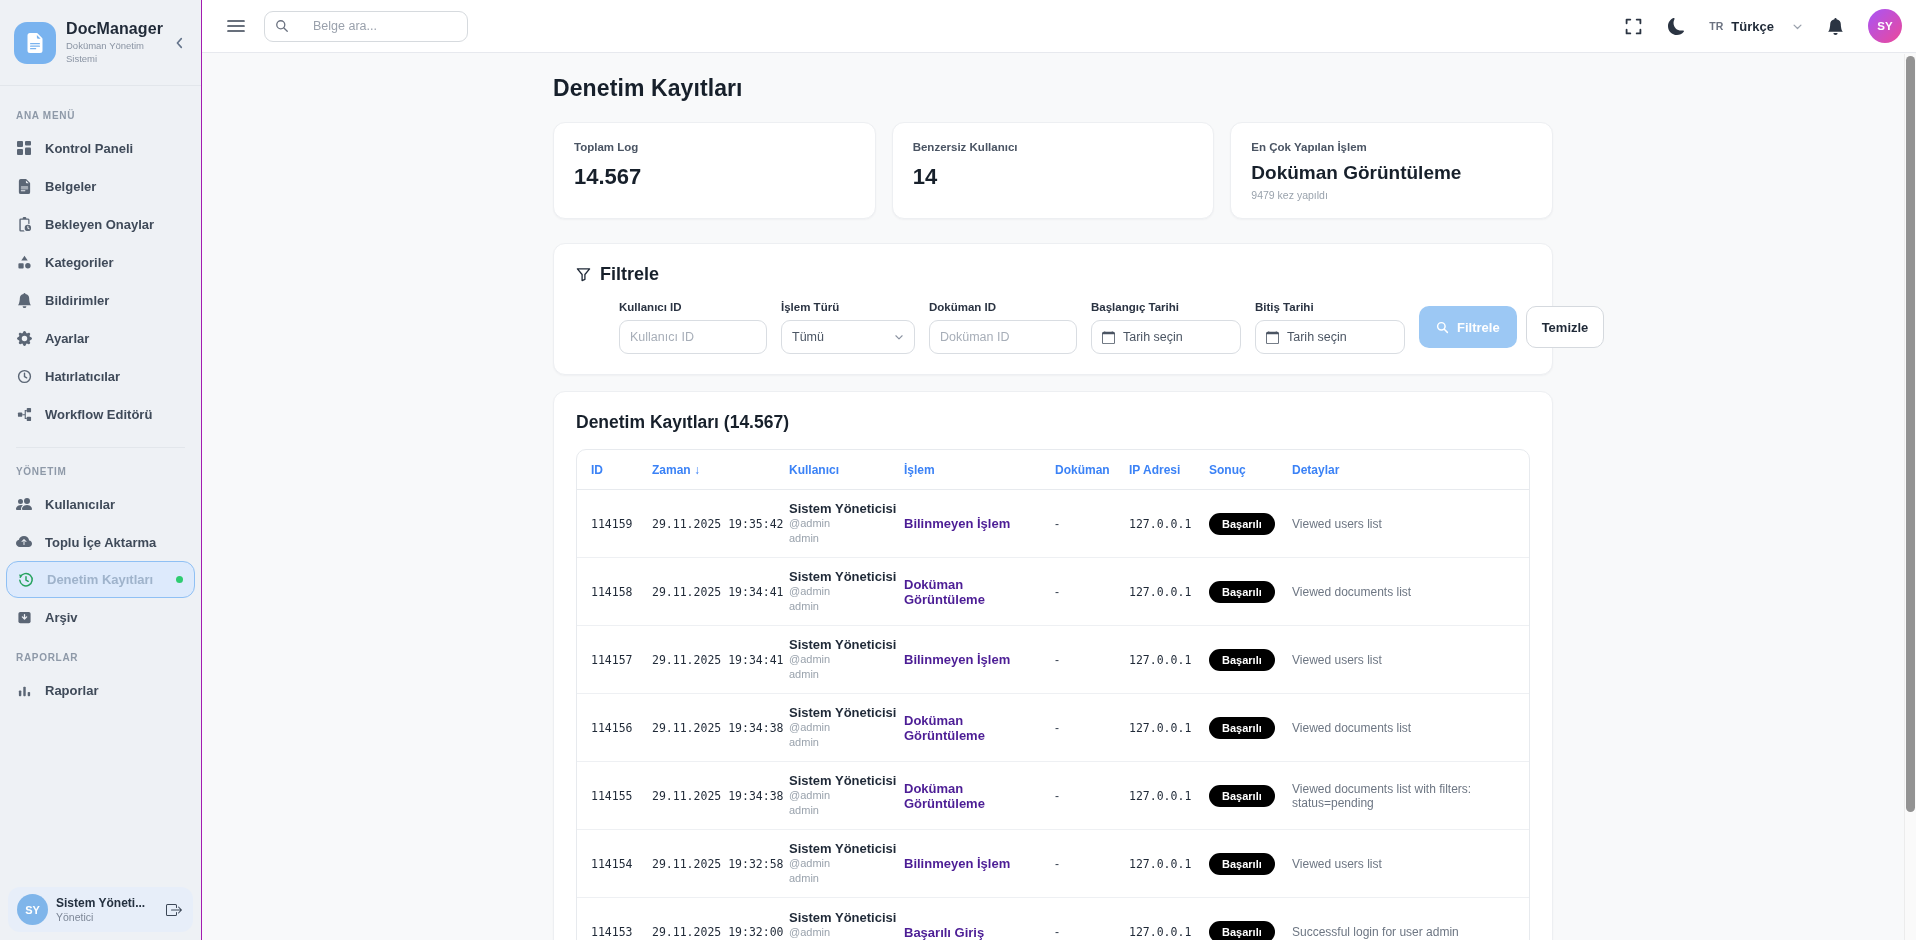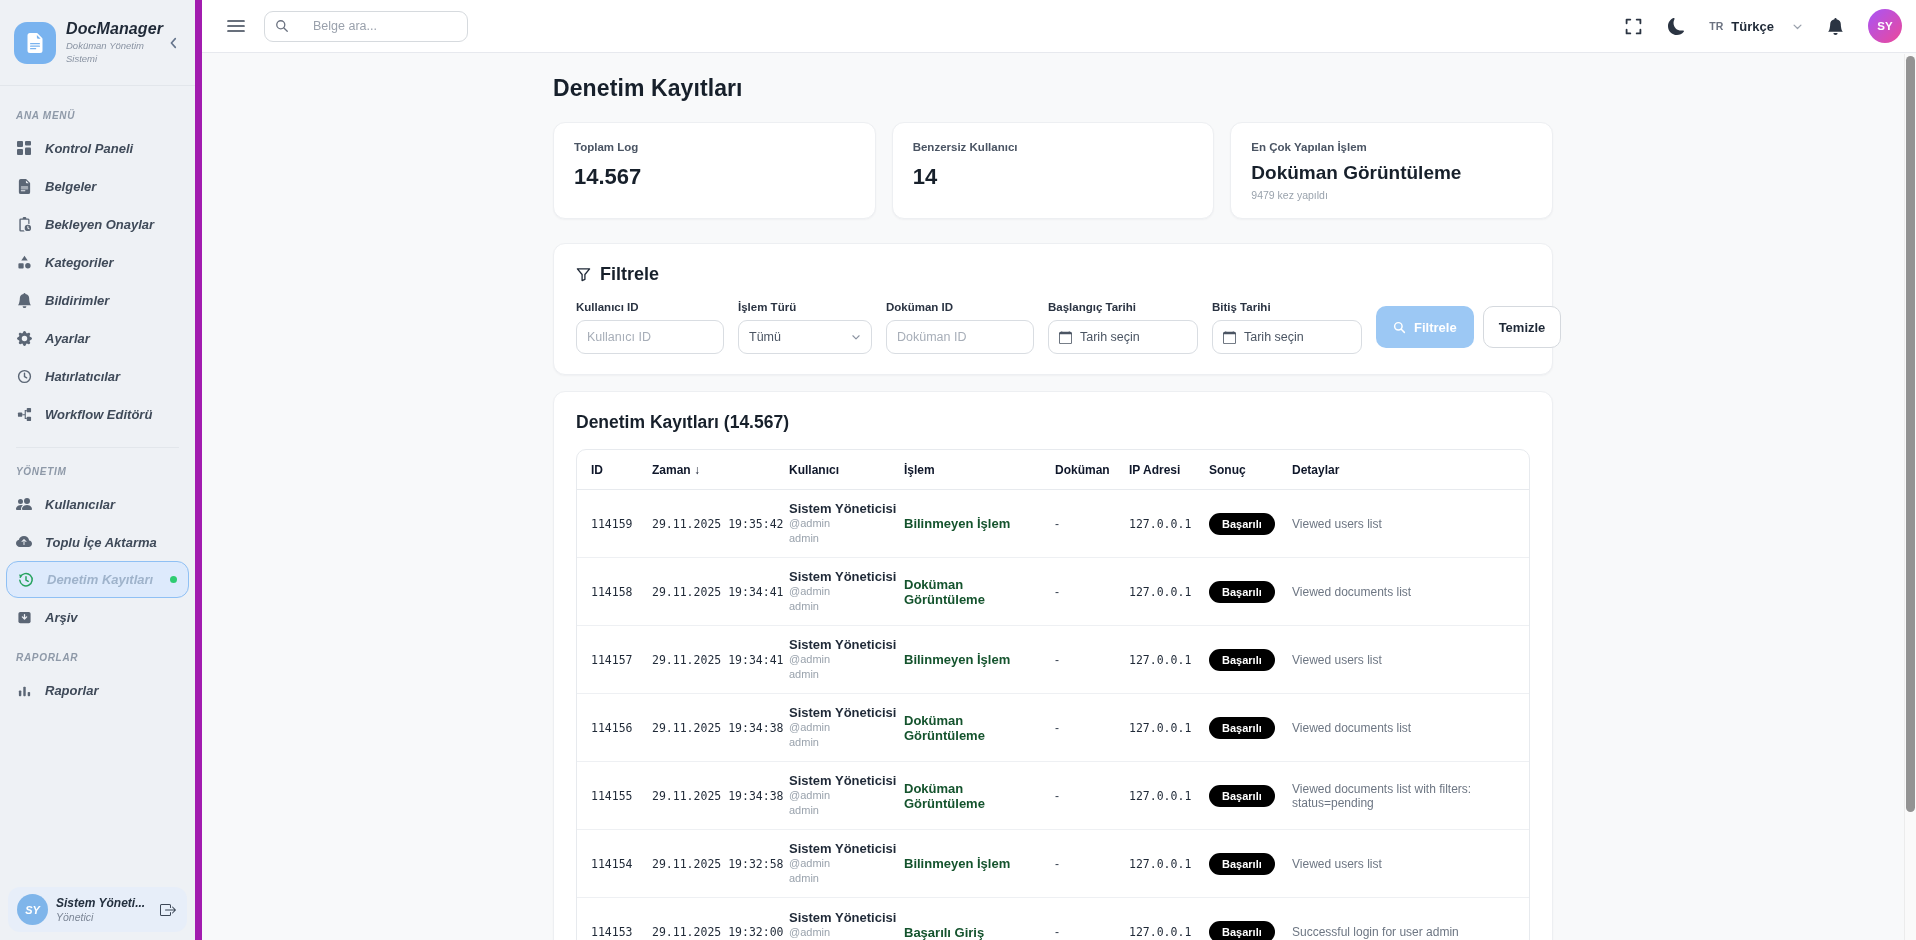--- a/index.html
+++ b/index.html
@@ -1,21 +1,21 @@
 <!DOCTYPE html>
 <html><head>
 <meta charset="utf-8">
 <style>
   * { box-sizing: border-box; margin: 0; padding: 0; }
   html,body { width:1916px; height:940px; overflow:hidden; font-family:"Liberation Sans",sans-serif; background:#f8f9fa; color:#1f2937; }
   svg { display:block; }
   .icn { display:inline-flex; align-items:center; justify-content:center; flex:none; }
 
   
-  .sidebar { position:fixed; left:0; top:0; bottom:0; width:202px; background:#eef1f5; border-right:7px solid #a21caf; display:flex; flex-direction:column; z-index:6;font-style:italic; }
+  .sidebar { position:fixed; left:0; top:0; bottom:0; width:202px; background:#eef1f5; border-right:1px solid #a21caf; display:flex; flex-direction:column; z-index:6; }
   .sb-header { height:86px; border-bottom:1px solid #e2e6eb; display:flex; align-items:center; gap:10px; padding:0 12px 0 14px; }
   .logo-box { width:42px; height:42px; border-radius:13px; background:#79b3ef; color:#fff; display:flex; align-items:center; justify-content:center; flex:none; }
   .logo-text { flex:1; min-width:0; }
   .logo-title { font-size:16px; font-weight:800; color:#1f2937; letter-spacing:.1px; }
   .logo-sub { font-size:9.5px; color:#8a94a3; line-height:1.3; margin-top:2px; }
   .collapse-btn { color:#64748b; cursor:pointer; padding:2px; }
   .sb-nav { flex:1; overflow:hidden; padding-top:8px; }
   .section-label { padding:16px 16px 8px; font-size:10px; font-weight:700; color:#8e99a8; letter-spacing:.7px; }
   .side-item { display:flex; align-items:center; gap:13px; height:38px; padding:0 16px; font-size:13px; font-weight:600; color:#3f4a59; cursor:pointer; }
   .side-item .icn { color:#5b6675; width:16px; height:16px; }
@@ -55,45 +55,45 @@
   .stat-card { flex:1; background:#fff; border:1px solid #edeff2; border-radius:12px; padding:18px 20px; height:97px; box-shadow:0 1px 2px rgba(16,24,40,.04); }
   .stat-label { font-size:11.5px; font-weight:600; color:#4a5463; }
   .stat-value { font-size:22px; font-weight:800; color:#17202b; margin-top:11px; }
   .stat-value.small { font-size:19px; margin-top:9px; }
   .stat-sub { font-size:10.5px; color:#9aa3ad; margin-top:5px; }
 
   .filter-card { margin-top:24px; background:#fff; border:1px solid #edeff2; border-radius:12px; padding:20px 22px; box-shadow:0 1px 2px rgba(16,24,40,.04); }
   .filter-head { display:flex; align-items:center; gap:9px; }
   .filter-head .icn { color:#1f2937; }
   .filter-title { font-size:18px; font-weight:800; color:#17202b; }
-  .filter-row { margin-top:16px; display:flex; align-items:flex-end; gap:14px; }
+  .filter-row { margin-top:16px; display:flex; align-items:flex-end; gap:14px;margin-left:43px; }
   .field { display:flex; flex-direction:column; }
   .field-label { font-size:11.5px; font-weight:700; color:#2a3342; margin-bottom:7px; }
   .control { height:34px; border:1px solid #d9dde2; border-radius:9px; background:#fff; display:flex; align-items:center; gap:8px; padding:0 10px; font-size:12.5px; color:#4b5563; }
   .control input { border:none; outline:none; width:100%; font-size:12.5px; font-family:"Liberation Sans",sans-serif; color:#374151; background:transparent; }
   .control input::placeholder { color:#a7aeb8; }
   .control .chev { margin-left:auto; color:#8b93a1; }
   .control .icn.cal { color:#4b5563; }
   .w1 { width:148px; } .w2 { width:134px; } .w3 { width:148px; } .w4 { width:150px; } .w5 { width:150px; }
   .filter-actions { margin-left:auto; display:flex; gap:9px; margin-bottom:6px; }
   .btn-filter { height:42px; padding:0 17px; border:none; border-radius:10px; background:#9cc8f4; color:#fff; font-size:13px; font-weight:600; font-family:"Liberation Sans",sans-serif; display:flex; align-items:center; gap:8px; cursor:pointer; }
   .btn-clear { height:42px; padding:0 15px; border:1px solid #d5d9de; border-radius:10px; background:#fff; color:#1f2937; font-size:13px; font-weight:600; font-family:"Liberation Sans",sans-serif; cursor:pointer; }
 
   .table-card { margin-top:16px; background:#fff; border:1px solid #edeff2; border-radius:12px; padding:20px 22px; box-shadow:0 1px 2px rgba(16,24,40,.04); }
   .table-title { font-size:17.5px; font-weight:800; color:#17202b; }
   .table-box { margin-top:16px; border:1px solid #e7eaee; border-radius:10px; overflow:hidden; }
   .t-grid { display:grid; grid-template-columns:61px 137px 115px 151px 74px 80px 83px 1fr; align-items:center; padding:0 14px; }
-  .t-head { height:40px; border-bottom:1px solid #e7eaee; font-size:12px; font-weight:700; color:#0f172a; }
+  .t-head { height:40px; border-bottom:1px solid #e7eaee; font-size:12px; font-weight:700; color:#3b82f6; }
   .t-head .th { cursor:pointer; }
   .t-row { min-height:68px; padding:11px 14px; border-bottom:1px solid #eef0f3; cursor:pointer; }
   .t-row:last-child { border-bottom:none; }
   .mono { font-family:"DejaVu Sans Mono",monospace; font-size:11.5px; color:#1f2937; }
   .c-user .nm { font-size:13px; font-weight:700; color:#1f2937; }
   .c-user .hd, .c-user .sb { font-size:11px; color:#9aa3ad; line-height:1.35; }
-  .c-action { font-size:13px; font-weight:700; color:#14532d; padding-right:8px; }
+  .c-action { font-size:13px; font-weight:700; color:#4c1d95; padding-right:8px; }
   .c-doc { font-size:12px; color:#374151; }
   .badge { display:inline-block; padding:5px 13px; border-radius:12px; background:#000000; color:#fff; font-size:11px; font-weight:700; }
   .c-details { font-size:12px; color:#6d7683; }
 
   
   .page-scrollbar { position:fixed; right:0; top:54px; bottom:0; width:12px; background:#fafafa; border-left:1px solid #ececec; z-index:7; }
   .page-scrollbar .thumb { position:absolute; top:2px; left:1px; width:9px; height:756px; background:#939393; border-radius:5px; }
 </style>
 </head>
 <body>

